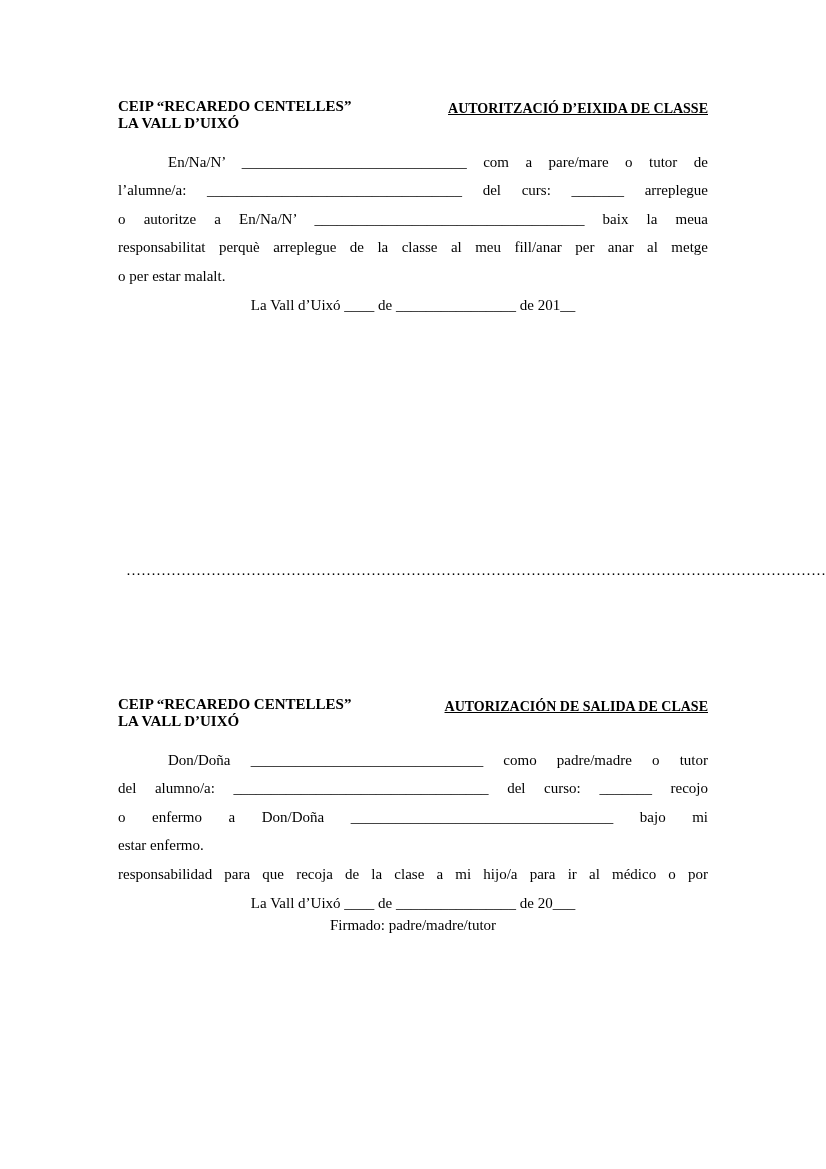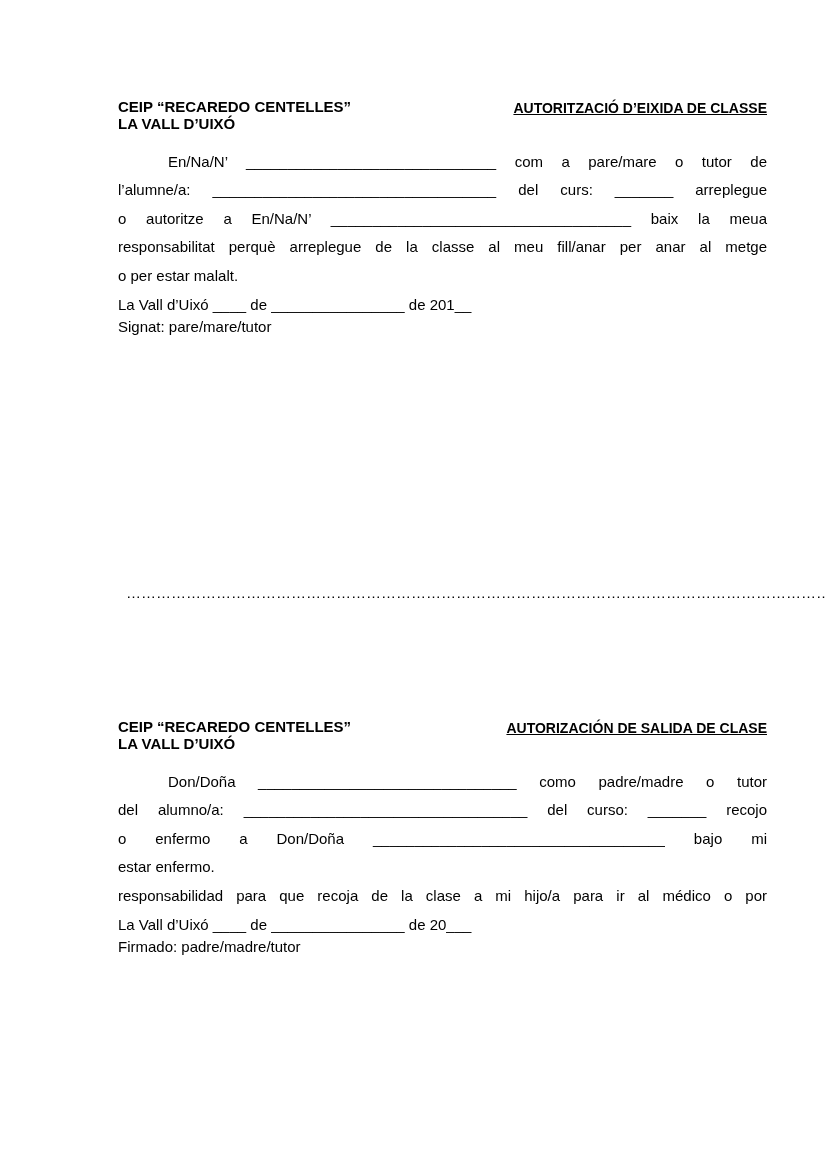--- a/index.html
+++ b/index.html
@@ -6,24 +6,24 @@
     margin: 0;
     padding: 0;
     background: #ffffff;
   }
   .page {
     position: relative;
     width: 826px;
     height: 1169px;
     background: #ffffff;
     color: #000000;
-    font-family: Liberation Sans, sans-serif;
+    font-family: Liberation Serif, serif;
     font-size: 15px;
     box-sizing: border-box;
-    padding: 98px 59px 0 118px;
+    padding: 98px 118px 0 118px;
     overflow: hidden;
   }
   .form-header {
     position: relative;
     font-weight: bold;
     line-height: 17px;
   }
   .form-title {
     position: absolute;
     right: 0;
@@ -44,20 +44,21 @@
   .body-par .line.first {
     text-indent: 50px;
   }
   .body-par .line.last {
     text-align: right;
     text-align-last: left;
   }
   .date-sig {
     margin-top: 4px;
     line-height: 22px;
+    text-align: center;
   }
   .dots-sep {
     margin-top: 246px;
     margin-left: 8px;
     line-height: 17px;
     white-space: nowrap;
   }
   .form-second {
     margin-top: 117px;
   }
@@ -75,21 +76,20 @@
     </header>
     <div class="body-par">
       <div class="line first">En/Na/N’ ______________________________ com a pare/mare o tutor de</div>
       <div class="line">l’alumne/a: __________________________________ del curs: _______ arreplegue</div>
       <div class="line">o autoritze a En/Na/N’ ____________________________________ baix la meua</div>
       <div class="line">responsabilitat perquè arreplegue de la classe al meu fill/anar per anar al metge</div>
       <div class="line last">o per estar malalt.</div>
     </div>
     <div class="date-sig">
       <div>La Vall d’Uixó ____ de ________________ de 201__</div>
-      <div>Signat: pare/mare/tutor</div>
     </div>
   </section>
 
   <div class="dots-sep">……………………………………………………………………………………………………………………………………………………………………………………………………………………………………………………………………</div>
 
   <section class="form form-second">
     <header class="form-header">
       <div class="school">CEIP “RECAREDO CENTELLES”</div>
       <div class="school">LA VALL D’UIXÓ</div>
       <div class="form-title">AUTORIZACIÓN DE SALIDA DE CLASE</div>

